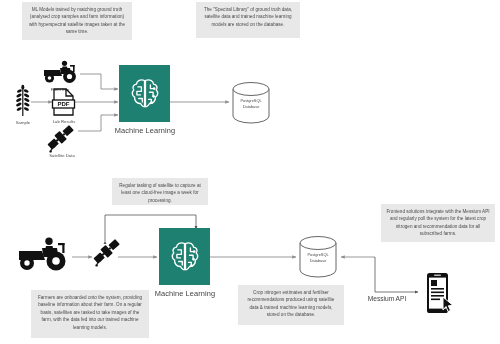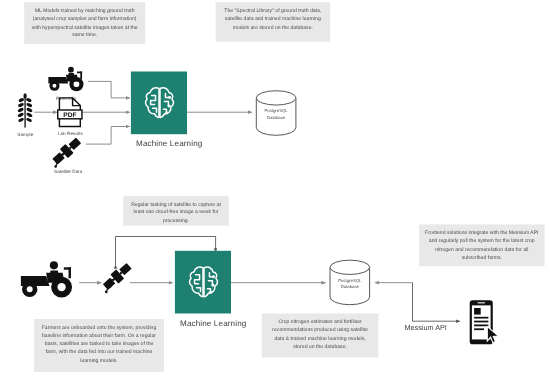--- a/index.html
+++ b/index.html
@@ -38,21 +38,21 @@
     position: absolute;
     background: #1e8070;
     display: flex;
     align-items: center;
     justify-content: center;
   }
   .ml-label {
     position: absolute;
     font-size: 7.4px;
     color: #3f3f3f;
-    text-align: right;
+    text-align: center;
     white-space: nowrap;
     letter-spacing: 0.1px;
   }
   
   .icon-label {
     position: absolute;
     font-size: 4.2px;
     color: #4a4a4a;
     text-align: center;
     white-space: nowrap;

